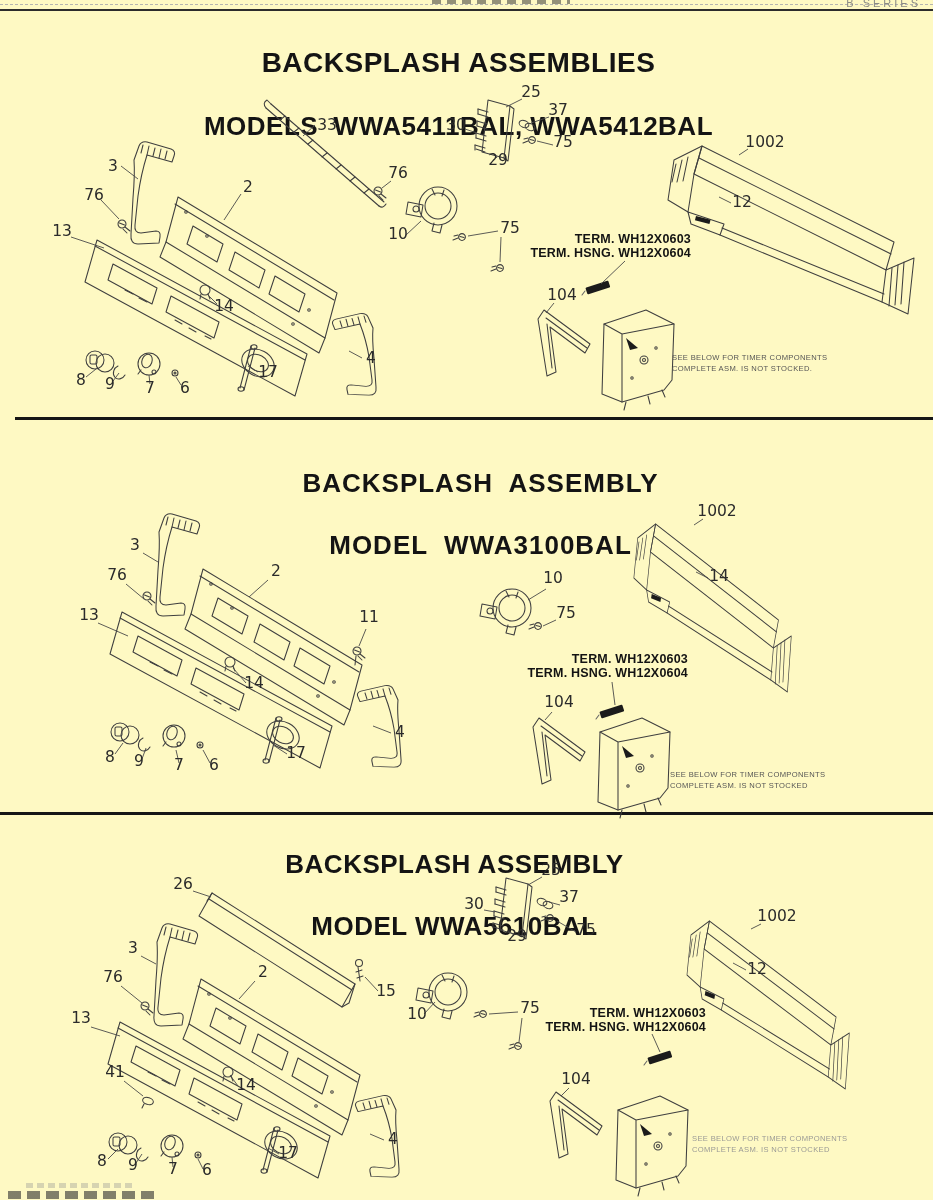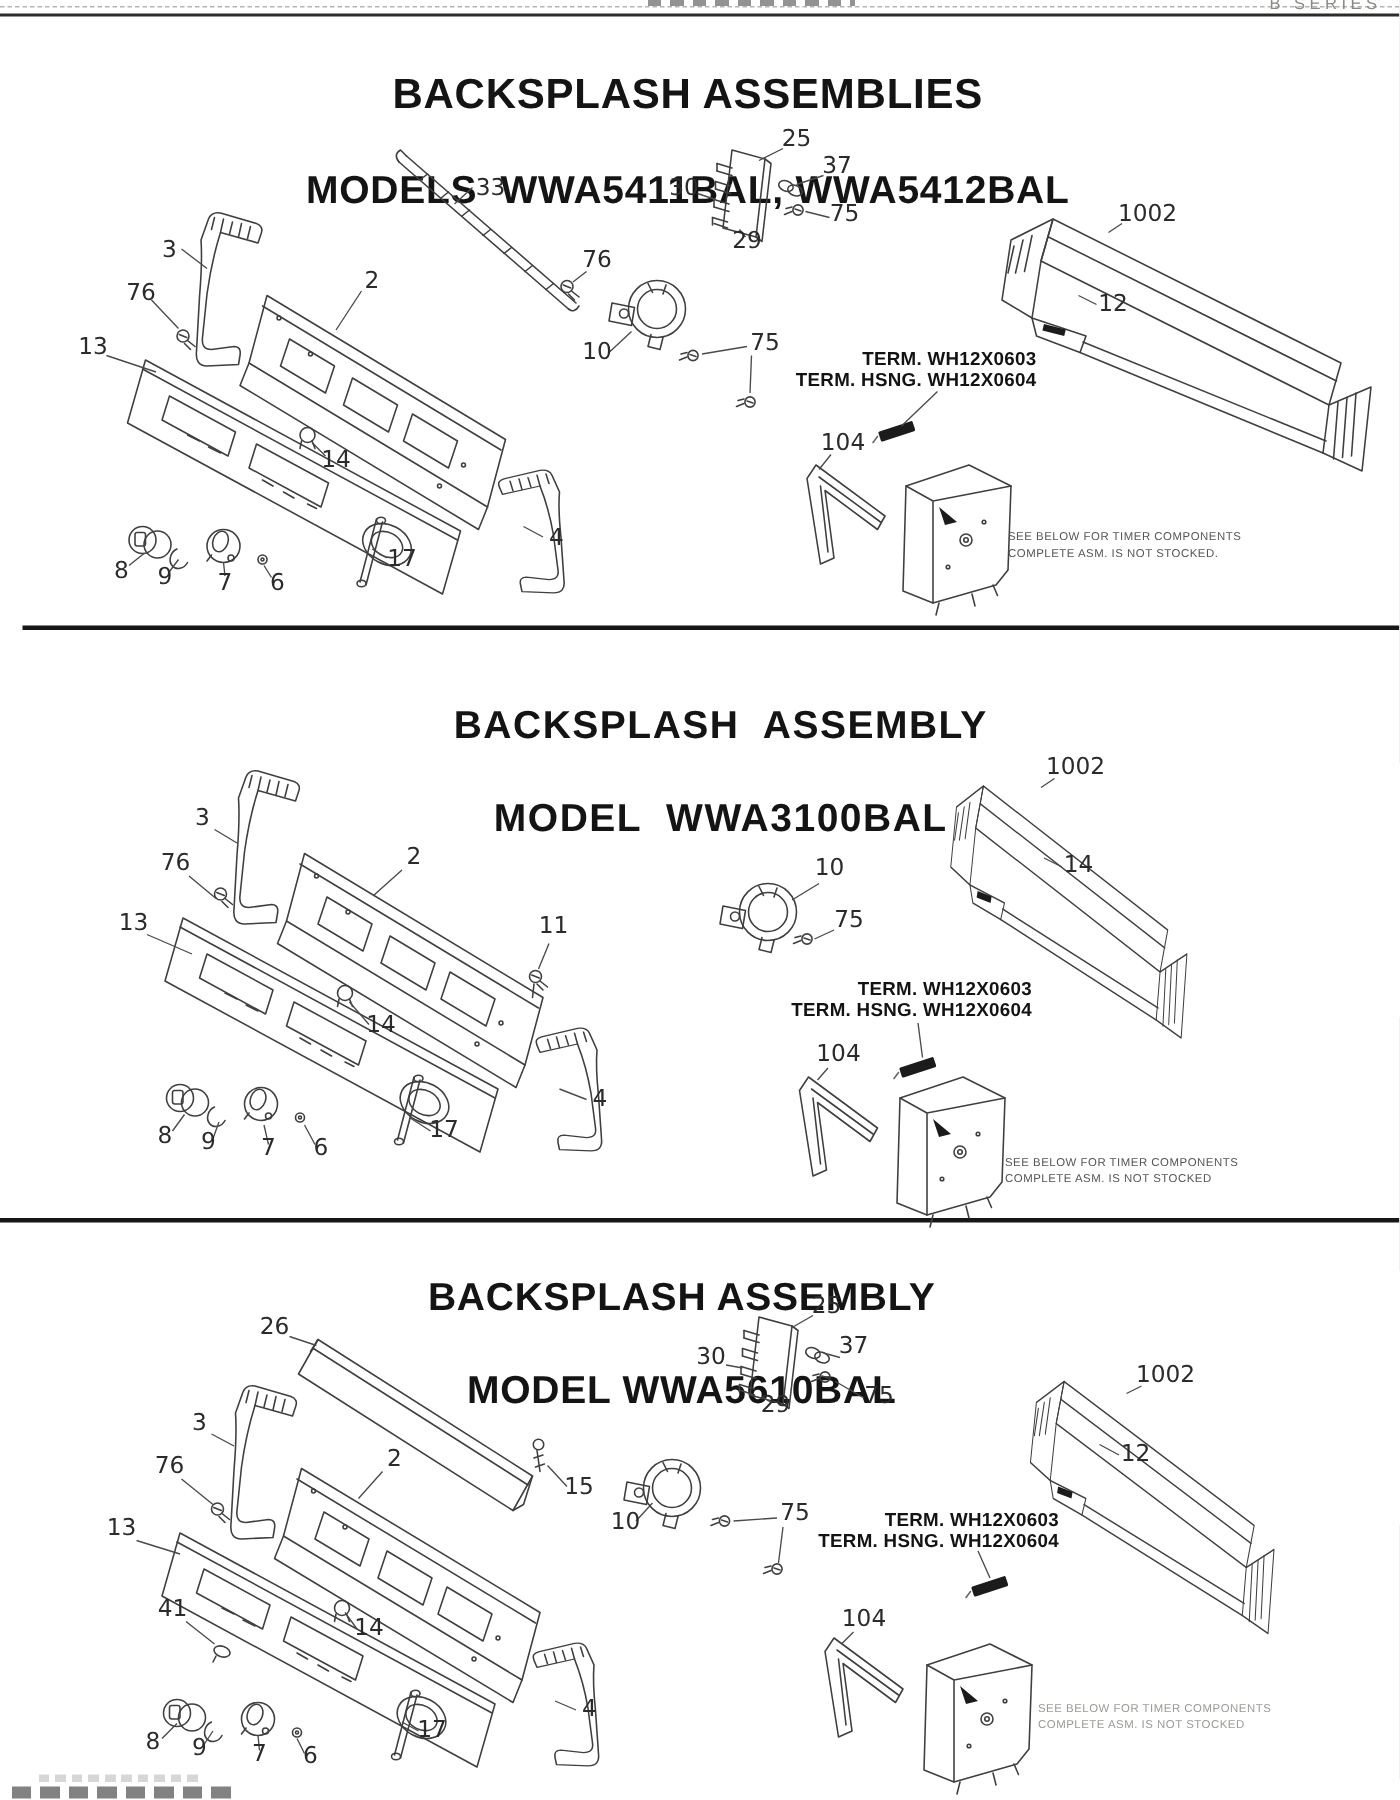--- a/index.html
+++ b/index.html
@@ -1,16 +1,16 @@
 <!DOCTYPE html>
 <html><head>
 <meta charset="utf-8">
 <style>
   html,body{margin:0;padding:0;background:#e8e8e4;}
-  .page{position:relative;width:933px;height:1200px;background:#ffffff;overflow:hidden;
+  .page{position:relative;width:933px;height:1200px;background:#fef9c3;overflow:hidden;
         font-family:"Liberation Sans",sans-serif;color:#1a1a1a;}
   
   .top-dash{position:absolute;top:4px;left:0;width:933px;border-top:1.5px dashed #b5b5b0;}
   .top-rule{position:absolute;top:9px;left:0;width:933px;border-top:2.2px solid #2c2c2c;}
   .hdr-right{position:absolute;top:-3px;right:12px;font-size:11px;letter-spacing:3px;color:#8a8a85;}
   .hdr-frag{position:absolute;top:0;left:432px;width:138px;height:4px;opacity:.55;
             background:repeating-linear-gradient(90deg,#3a3a3a 0 9px,transparent 9px 15px);}
   
   .title{position:absolute;width:100%;text-align:center;font-weight:bold;line-height:1.08;
          white-space:pre;color:#141414;}

